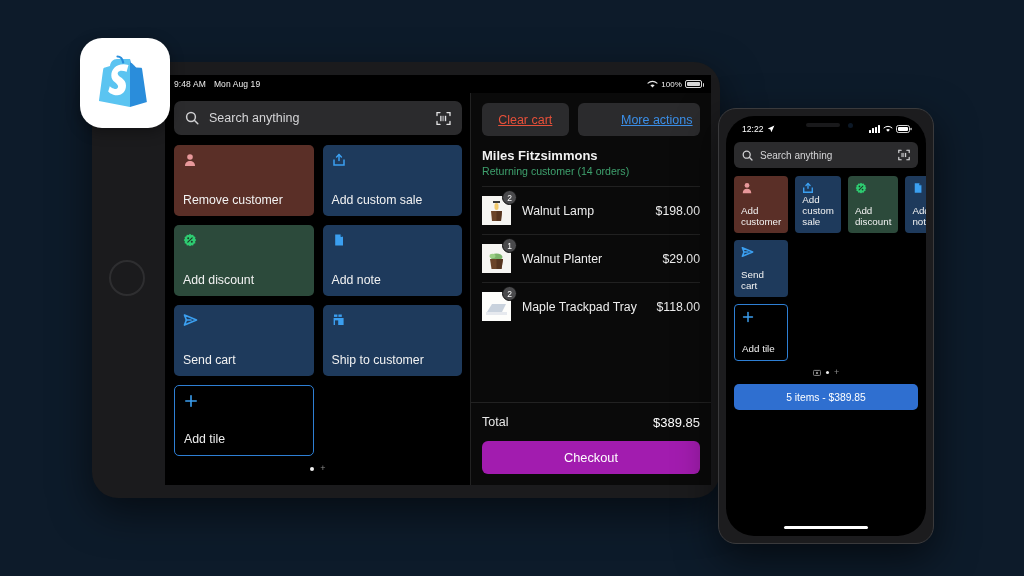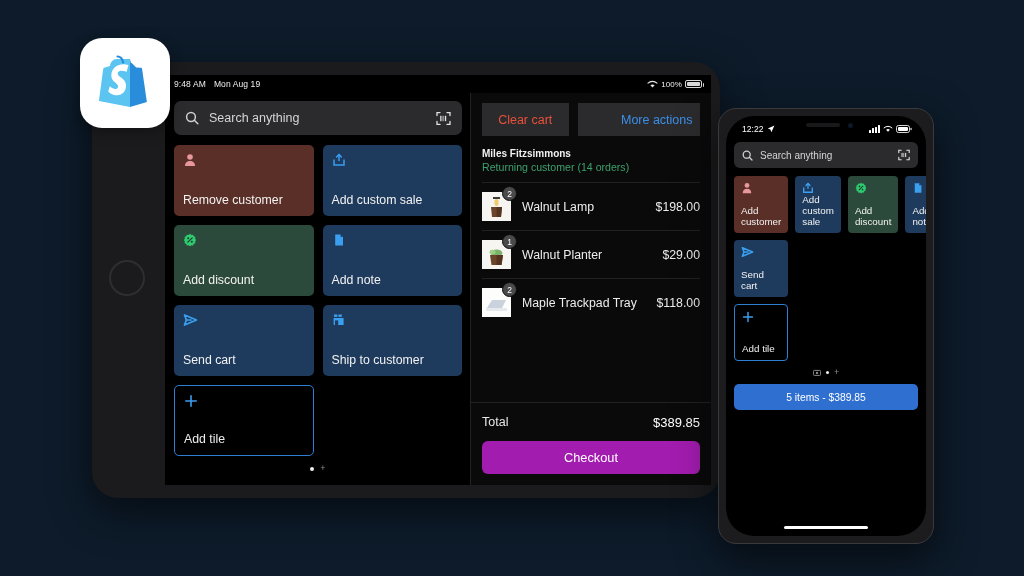--- a/index.html
+++ b/index.html
@@ -81,29 +81,29 @@
     grid-column: 1 / 2;
   }
   .tile-addtile .t-label { color:#ededed; }
   .dots { display:flex; gap:6px; align-items:center; justify-content:center; margin-top:8px; }
   .dot { width:4px; height:4px; border-radius:50%; background:#f0f0f0; }
   .dot.plus { color:#8a8a8a; font-size:9px; width:auto; height:auto; background:none; line-height:1;}
 
   
   .cart-actions { display:flex; gap:9px; padding: 10px 11px 12px 11px; }
   .cart-btn {
-    flex:1; height:33px; background:#2b2b2d; border-radius:0;
+    flex:1; height:33px; background:#2b2b2d; border-radius:6px;
     display:flex; align-items:center; justify-content:center;
-    font-size:12.5px; cursor:pointer;
+    font-size:12.5px; cursor:pointer;text-decoration:underline;
   }
   .cart-btn.clear { color:#e8503a; }
   .cart-btn.more { color:#3b8fe8;padding-left:36px; }
 
   .cust-block { padding: 0 11px 9px 11px; }
-  .cust-name { color:#f2f2f2; font-size:10px; font-weight:bold; margin-bottom:2px;}
+  .cust-name { color:#f2f2f2; font-size:13px; font-weight:bold; margin-bottom:2px;}
   .cust-sub { color:#3ea06d; font-size:10.6px; }
 
   .line-items { flex:1; padding: 0 11px; overflow:hidden;}
   .li {
     display:flex; align-items:center; gap:11px;
     padding: 9px 0; border-top: 1px solid #212121;
   }
   .li-thumb {
     width:29px; height:29px; border-radius:3px; position:relative; flex:none;
     background:#f4f4f2; overflow:visible;

